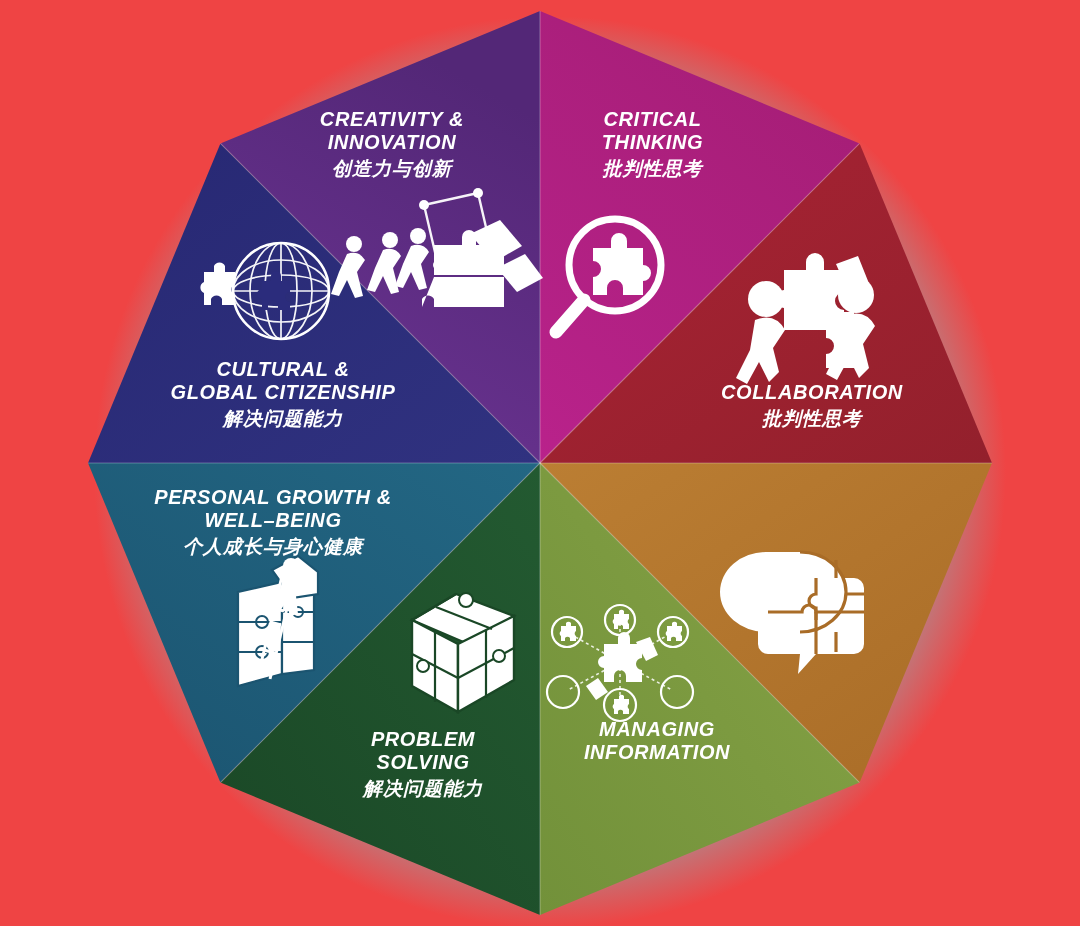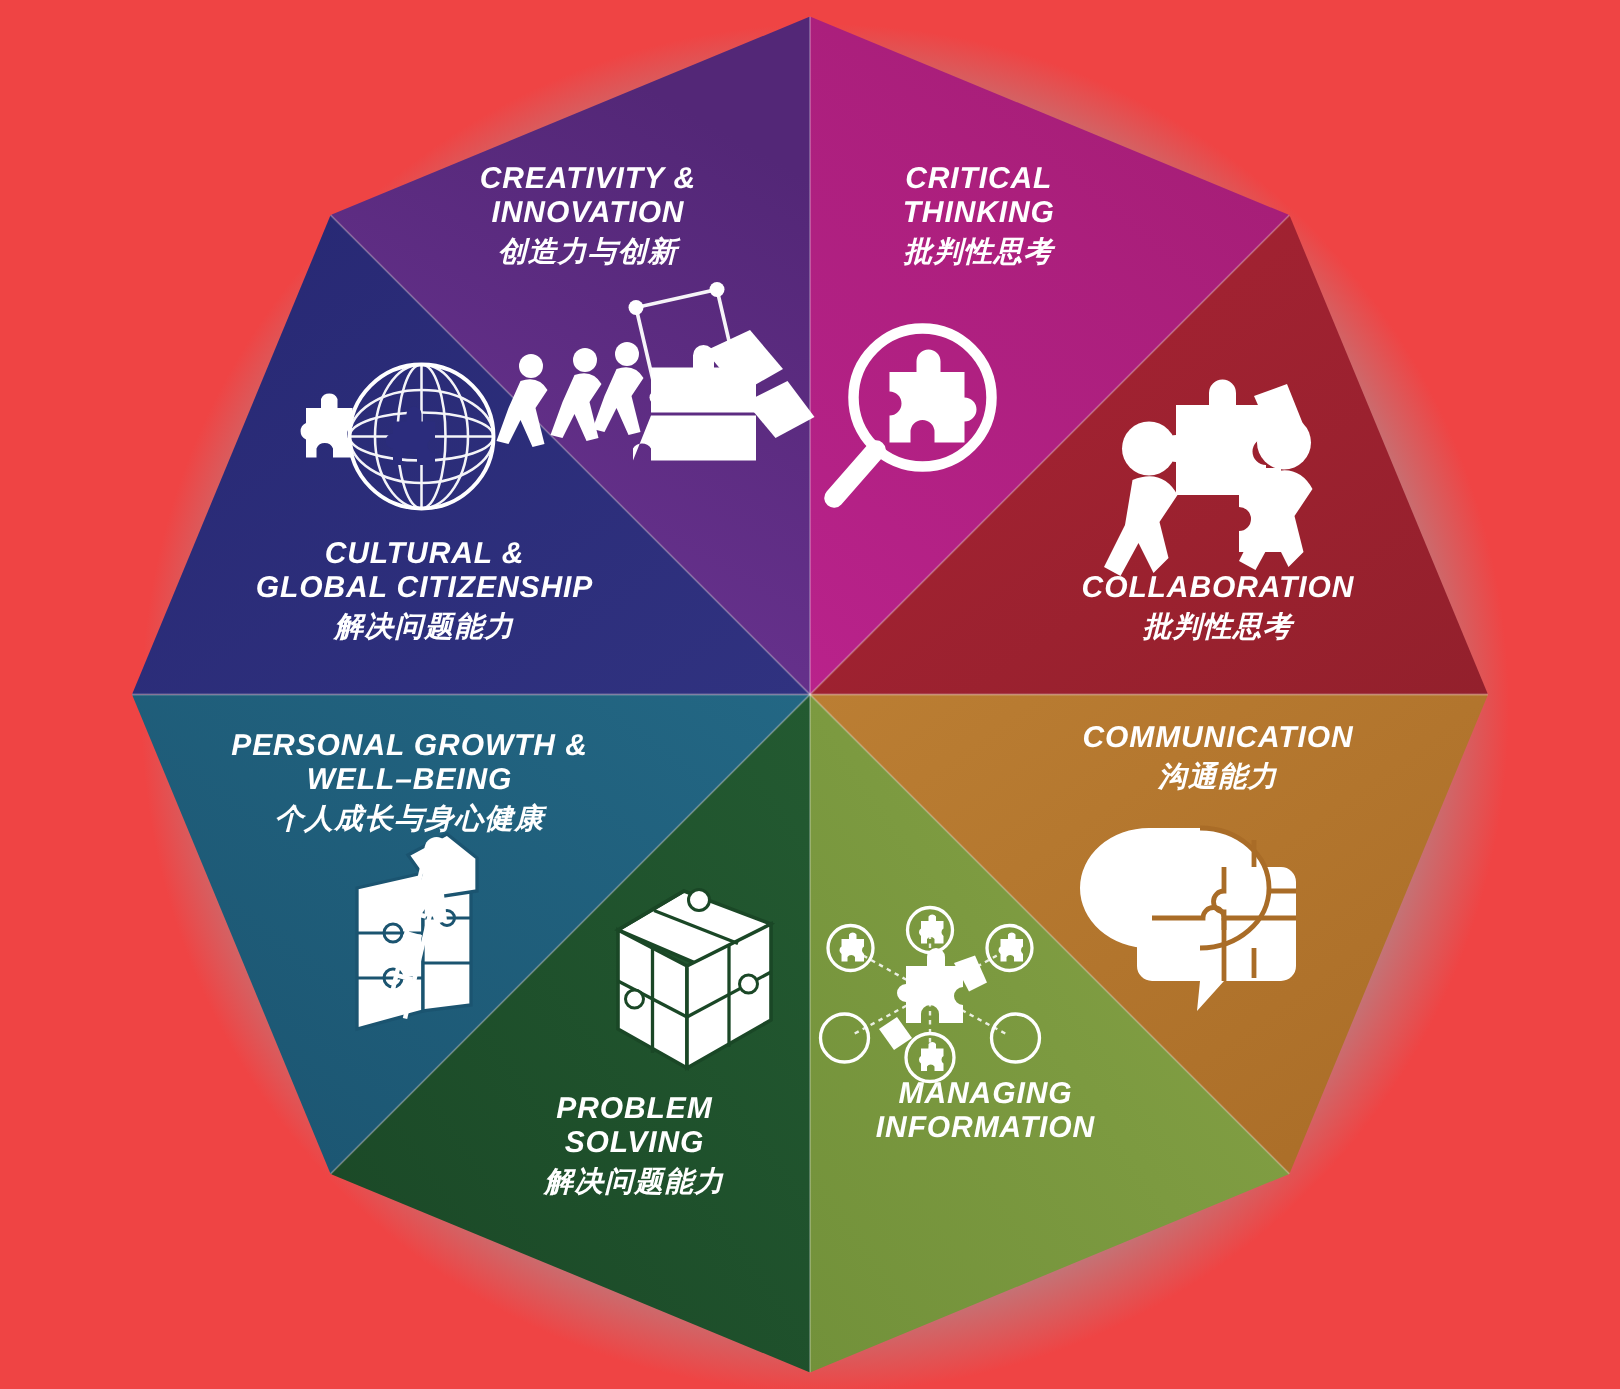--- a/index.html
+++ b/index.html
@@ -319,24 +319,20 @@
     <div class="en">CRITICAL
 THINKING</div>
     <div class="zh">批判性思考</div>
   </div>
 
   <div class="seg-label" id="lbl-collaboration">
     <div class="en">COLLABORATION</div>
     <div class="zh">批判性思考</div>
   </div>
 
-  <div class="seg-label" id="lbl-communication">
-    <div class="en">COMMUNICATION</div>
-    <div class="zh">沟通能力</div>
-  </div>
 
   <div class="seg-label" id="lbl-managing">
     <div class="en">MANAGING
 INFORMATION</div>
   </div>
 
   <div class="seg-label" id="lbl-personal">
     <div class="en">PERSONAL GROWTH &amp;
 WELL–BEING</div>
     <div class="zh">个人成长与身心健康</div>

